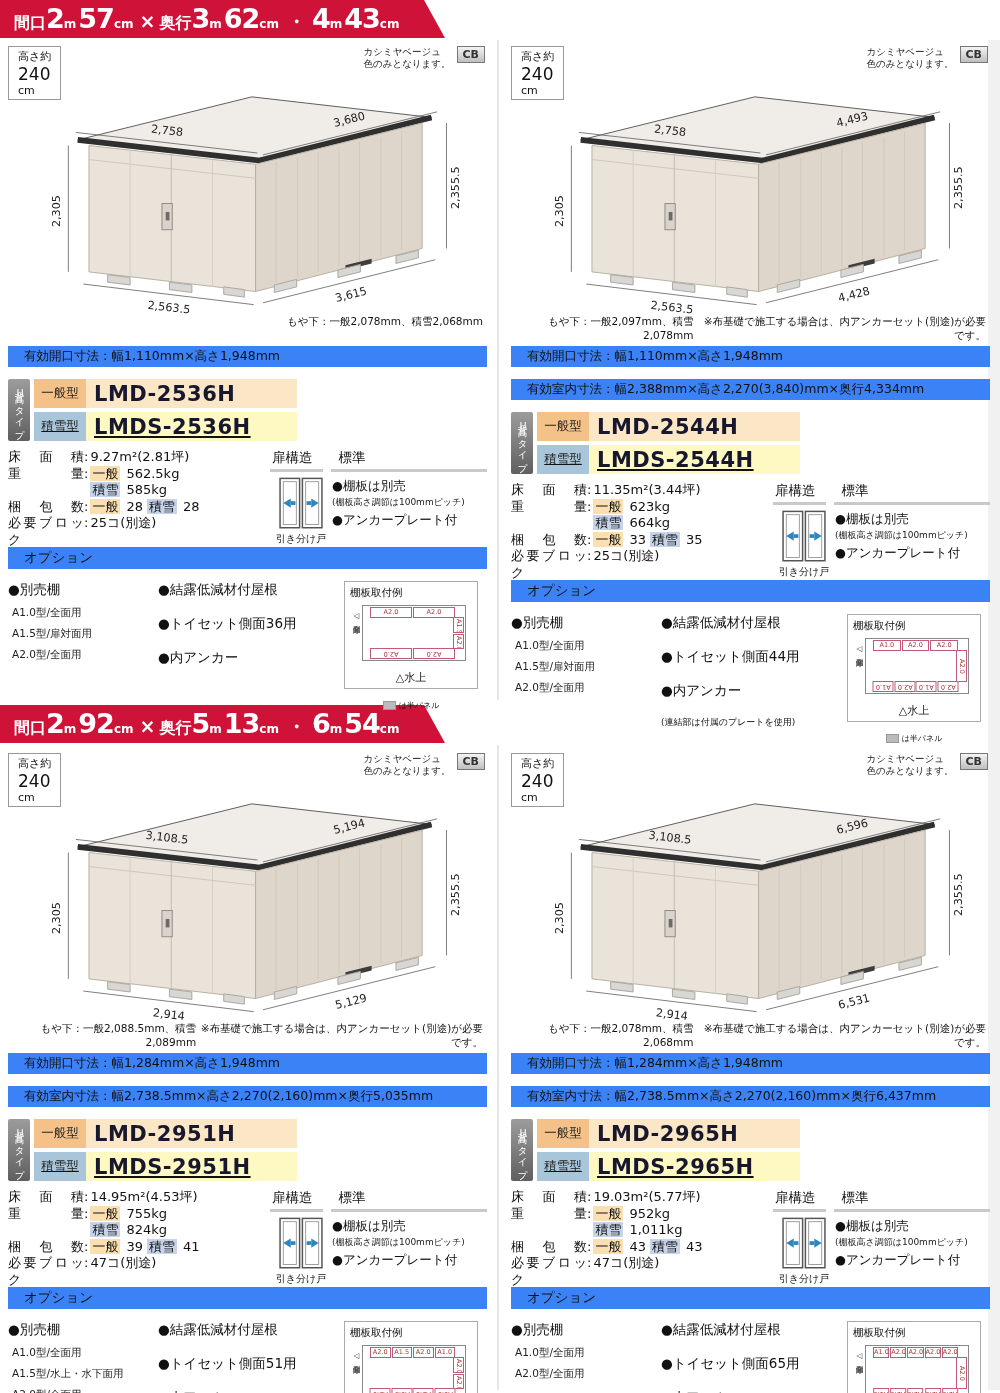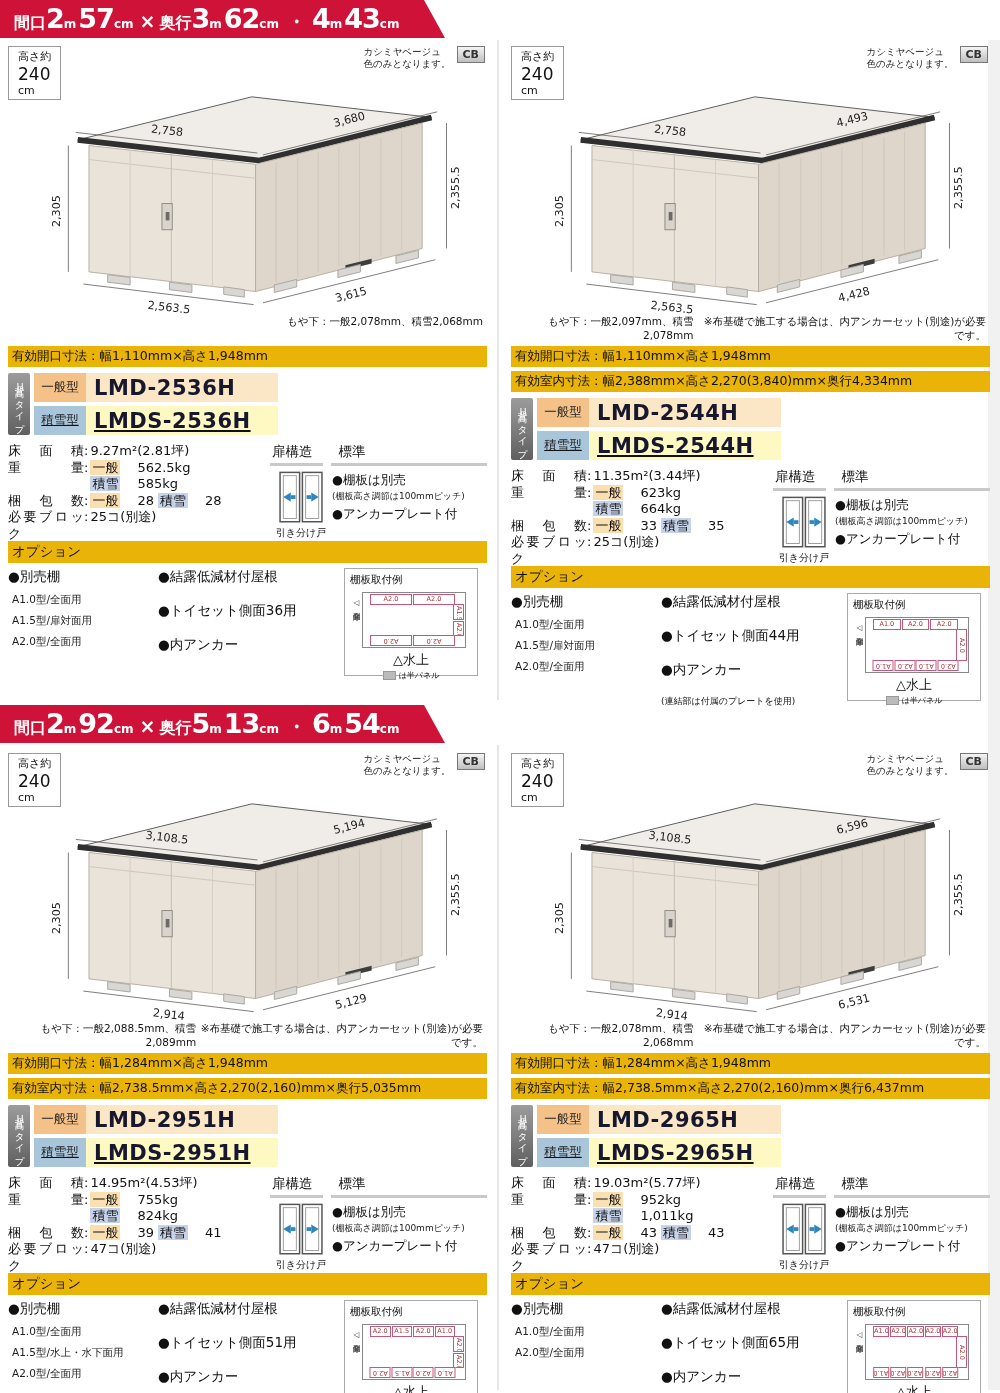--- a/index.html
+++ b/index.html
@@ -37,41 +37,41 @@
 
   .shed{display:block;margin:2px auto 0;width:462px;height:234px;}
   .dim{font-size:12px;fill:#222;}
   .dimline{stroke:#666;stroke-width:0.9;}
   .rib{stroke:#cfc7bb;stroke-width:1;}
 
   .notes{height:30px;display:flex;flex-direction:row;justify-content:flex-end;
          margin:0 14px 2px 8px;text-align:right;font-size:10.5px;line-height:14px;color:#111;}
   .fukiso:empty,.moya:empty{display:none;}
 
-  .bar{background:#eab308;margin:0 10px 4px 8px;padding:2px 4px;font-size:12.5px;color:#111;}
+  .bar{background:#3b82f6;margin:0 10px 12px 8px;padding:2px 16px;font-size:12.5px;color:#111;}
   .option-bar{margin-top:6px;font-size:13.5px;}
 
   .model-block{display:flex;margin:6px 10px 0 8px;gap:4px;}
   .vtab{width:22px;height:62px;background:linear-gradient(#9c9c9c,#5f5f5f);color:#fff;
         writing-mode:vertical-rl;text-orientation:upright;font-size:9.5px;letter-spacing:1px;
         display:flex;align-items:center;justify-content:center;border-radius:2px;}
   .model-rows{display:flex;flex-direction:column;gap:4px;}
-  .mrow{display:flex;align-items:stretch;height:29px;width:244px;}
+  .mrow{display:flex;align-items:stretch;height:29px;width:263px;}
   .mrow.ippan{background:#fbe7c5;} .mrow.ippan .mlabel{background:#f4c289;}
   .mrow.seki{background:#fef9c3;text-decoration:underline;} .mrow.seki .mlabel{background:#a9c5d9;}
   .mlabel{width:52px;display:flex;align-items:center;justify-content:center;font-size:12.5px;color:#222;}
   .mname{flex:1;display:flex;align-items:center;padding-left:8px;font-weight:bold;
          font-size:21px;color:#17172e;letter-spacing:0.5px;}
 
   .spec-area{display:flex;margin:8px 10px 0 8px;height:92px;}
   .spec-left{width:262px;font-size:13px;line-height:16.5px;color:#111;}
   .srow{display:flex;}
   .slabel{width:76px;display:inline-block;text-align:justify;text-align-last:justify;}
   .sc{margin:0 2px 0 0;}
-  .chip{padding:0 2px;margin-right:17px;}
+  .chip{padding:0 2px;margin-right:6px;}
   .chip.i{background:#fadfb0;} .chip.s{background:#c6d3e8;}
 
   .spec-right{flex:1;}
   .sr-heads{display:flex;font-size:13.5px;color:#111;}
   .head1{padding:0 10px 2px 2px;border-bottom:3px solid #c9c9c9;}
   .head2{flex:1;margin-left:8px;padding:0 0 2px 8px;border-bottom:3px solid #c9c9c9;}
   .sr-body{display:flex;margin-top:5px;}
   .door-col{width:62px;text-align:center;}
   .door-svg{width:46px;height:54px;display:block;margin:0 auto;}
   .door-label{font-size:10px;margin-top:1px;}
@@ -95,22 +95,22 @@
                  font-size:7.5px;color:#333;}
   .sb-plan{position:relative;height:56px;width:104px;border:1px solid #888;box-sizing:border-box;}
   .sb-top,.sb-bottom{position:absolute;left:7px;right:10px;display:flex;gap:1px;}
   .sb-top{top:1px;} .sb-bottom{bottom:1px;}
   .sb-cell{flex:1;border:1px solid #c2597a;color:#a33;font-size:6.5px;line-height:9px;height:9px;
            padding:0;background:#fff;white-space:nowrap;text-align:center;overflow:hidden;}
   .sb-cell:empty{display:none;}
   .sb-bottom .sb-cell{transform:rotate(180deg);}
   .sb-rightcol{position:absolute;top:11px;right:1px;bottom:11px;display:flex;flex-direction:column;gap:1px;}
   .sb-rightcol .sb-cell{writing-mode:vertical-rl;width:9px;height:auto;flex:1;line-height:9px;padding:1px 0;}
-  .sb-mizukami{text-align:center;font-size:13px;margin-top:3px;}
-  .sb-legend{display:flex;align-items:center;gap:3px;justify-content:center;font-size:8px;margin-top:1px;}
+  .sb-mizukami{text-align:center;font-size:11px;margin-top:9px;}
+  .sb-legend{display:flex;align-items:center;gap:3px;justify-content:center;font-size:8px;margin-top:15px;}
   .sb-legend:has(.lg-text:empty){display:none;}
   .lg-swatch{width:11px;height:7px;background:#bbb;border:1px solid #999;display:inline-block;}
 </style>
 </head>
 <body>
 
 <div class="edge-strip"></div>
 <div class="vdiv" id="vd0"></div>
 <div class="vdiv" id="vd1"></div>
 

